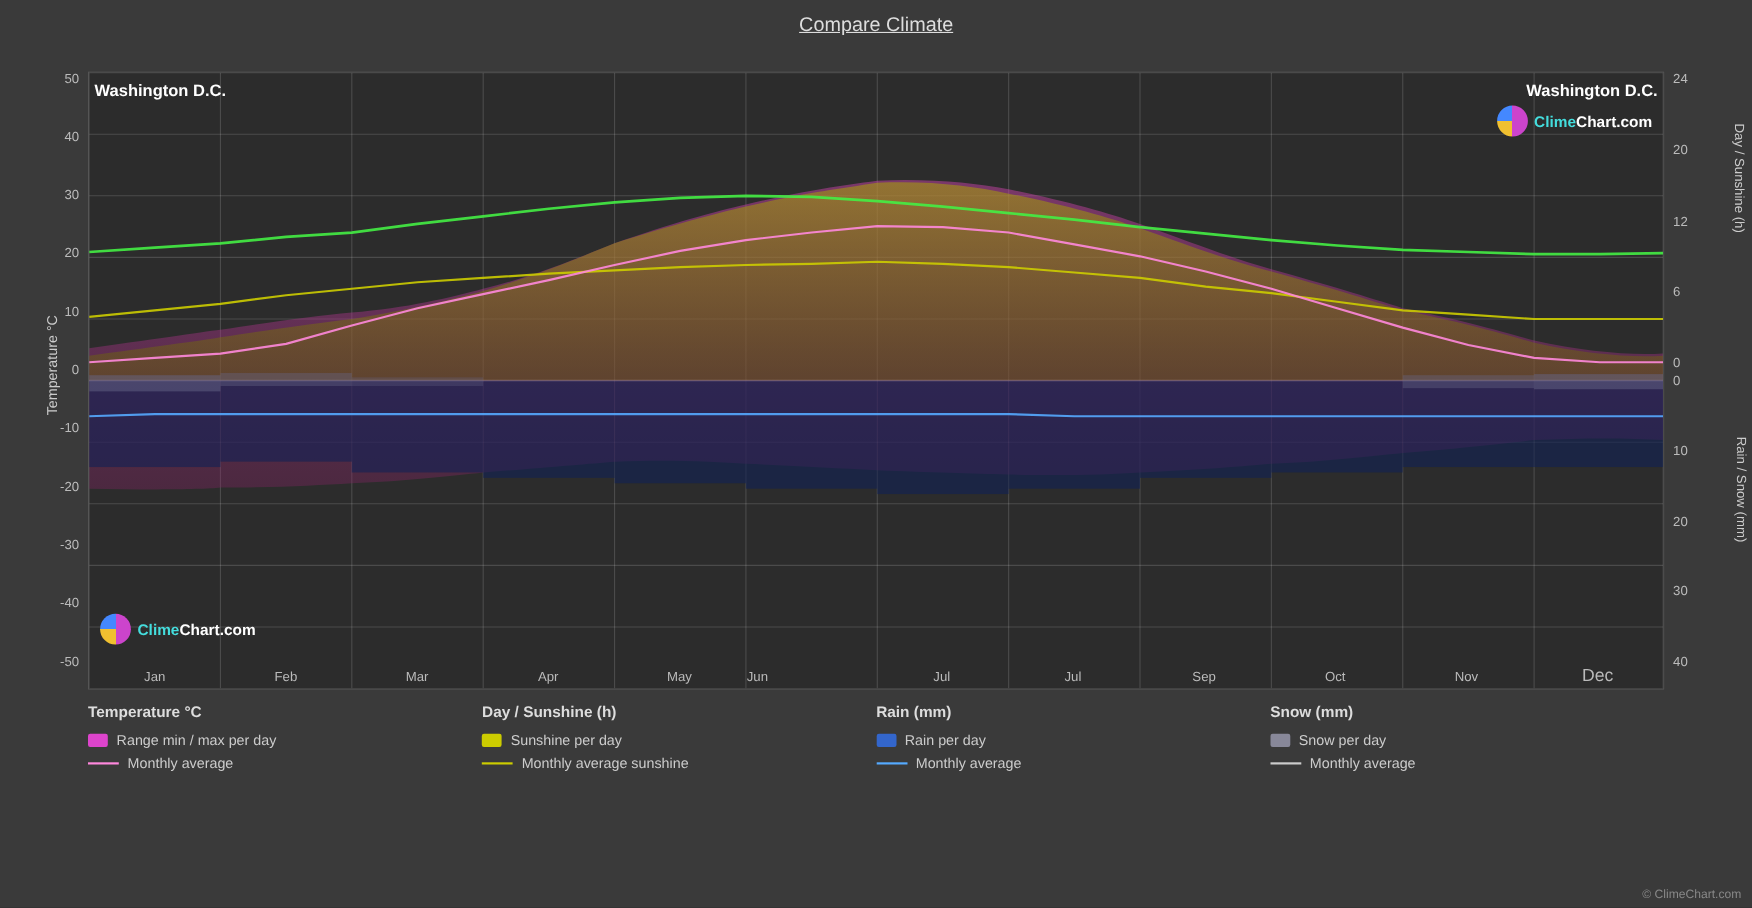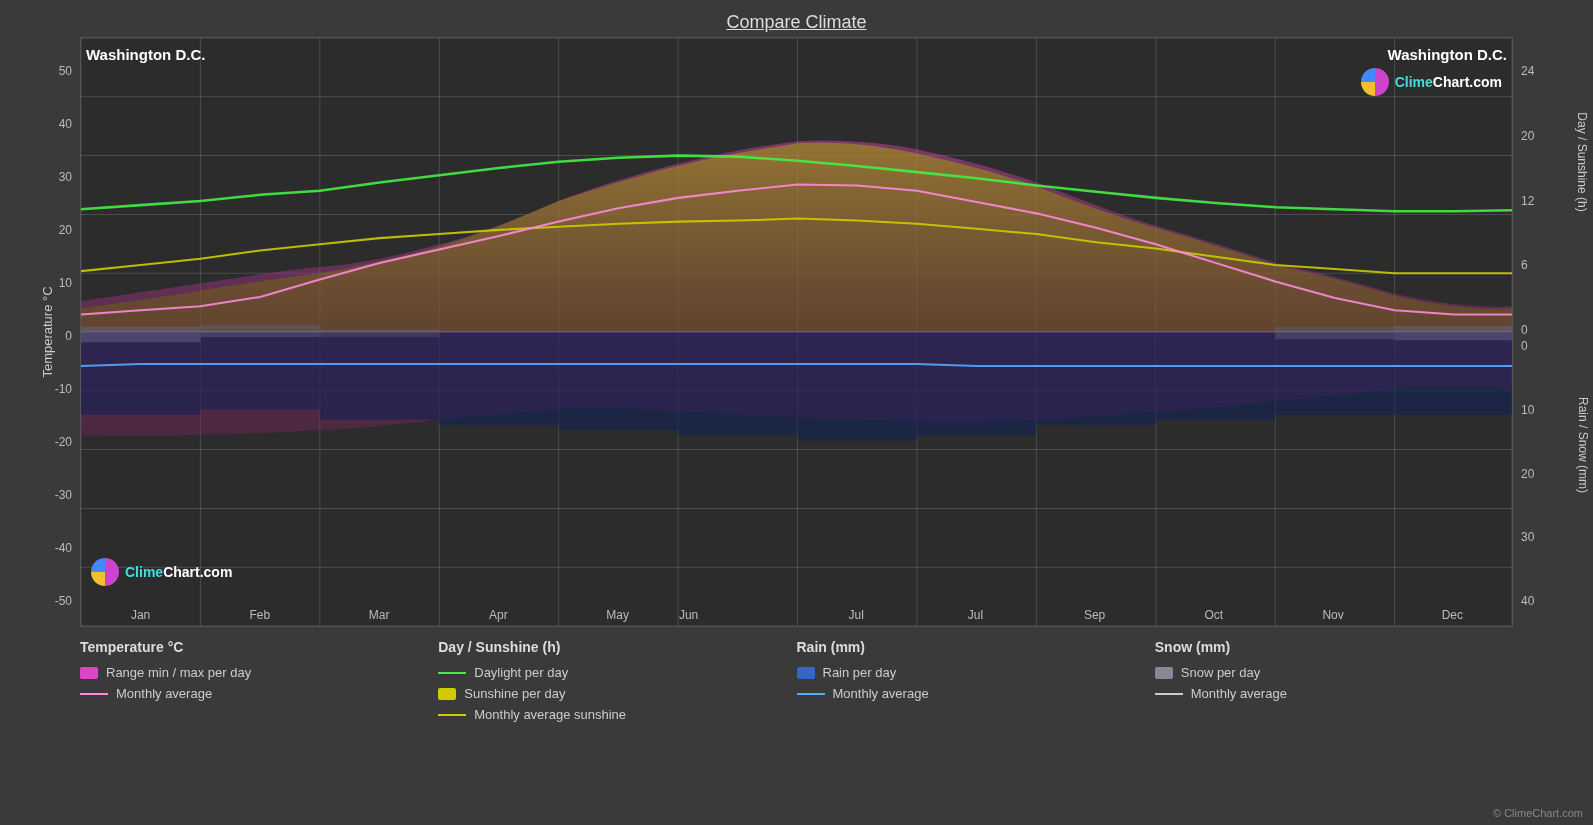--- a/index.html
+++ b/index.html
@@ -32,20 +32,21 @@
       transform: translateY(-50%) rotate(-90deg);
       color: #ccc;
       font-size: 13px;
       white-space: nowrap;
     }
     .chart-plot {
       flex: 1;
       position: relative;
       background: #2a2a2a;
       overflow: hidden;
+      margin-top: 28px;
     }
     .location-top-left {
       position: absolute;
       top: 8px;
       left: 5px;
       color: #fff;
       font-size: 15px;
       font-weight: bold;
       z-index: 10;
     }
@@ -278,21 +279,21 @@
         <span style="color:#bbb;font-size:12px;width:116px;text-align:center;">Feb</span>
         <span style="color:#bbb;font-size:12px;width:116px;text-align:center;">Mar</span>
         <span style="color:#bbb;font-size:12px;width:116px;text-align:center;">Apr</span>
         <span style="color:#bbb;font-size:12px;width:116px;text-align:center;">May</span>
         <span style="color:#bbb;font-size:12px;width:116px;">Jun</span>
         <span style="color:#bbb;font-size:12px;width:116px;text-align:center;">Jul</span>
         <span style="color:#bbb;font-size:12px;width:116px;text-align:center;">Jul</span>
         <span style="color:#bbb;font-size:12px;width:116px;text-align:center;">Sep</span>
         <span style="color:#bbb;font-size:12px;width:116px;text-align:center;">Oct</span>
         <span style="color:#bbb;font-size:12px;width:116px;text-align:center;">Nov</span>
-        <span style="color:#bbb;font-size:12px;width:116px;text-align:center;">Dec</span>
+        <span style="color:#bbb;font-size:16px;width:116px;text-align:center;">Dec</span>
       </div>
     </div>
 
     <div style="width:80px; position:relative; display:flex; flex-direction:column; align-items:flex-start; padding: 28px 0 20px 8px;">
 
       <div style="display:flex;flex-direction:column;justify-content:space-between;height:50%;width:100%;">
         <span class="y-tick">24</span>
         <span class="y-tick">20</span>
         <span class="y-tick">12</span>
         <span class="y-tick">6</span>
@@ -323,24 +324,20 @@
       </div>
       <div class="legend-item">
         <span class="legend-line" style="background:#ff88dd;"></span>
         <span>Monthly average</span>
       </div>
     </div>
 
     <div class="legend-section">
       <div class="legend-title">Day / Sunshine (h)</div>
       <div class="legend-item">
-        <span class="legend-line" style="background:#44ee44;"></span>
-        <span>Daylight per day</span>
-      </div>
-      <div class="legend-item">
         <span class="legend-swatch" style="background:#cccc00;"></span>
         <span>Sunshine per day</span>
       </div>
       <div class="legend-item">
         <span class="legend-line" style="background:#cccc00;"></span>
         <span>Monthly average sunshine</span>
       </div>
     </div>
 
     <div class="legend-section">

